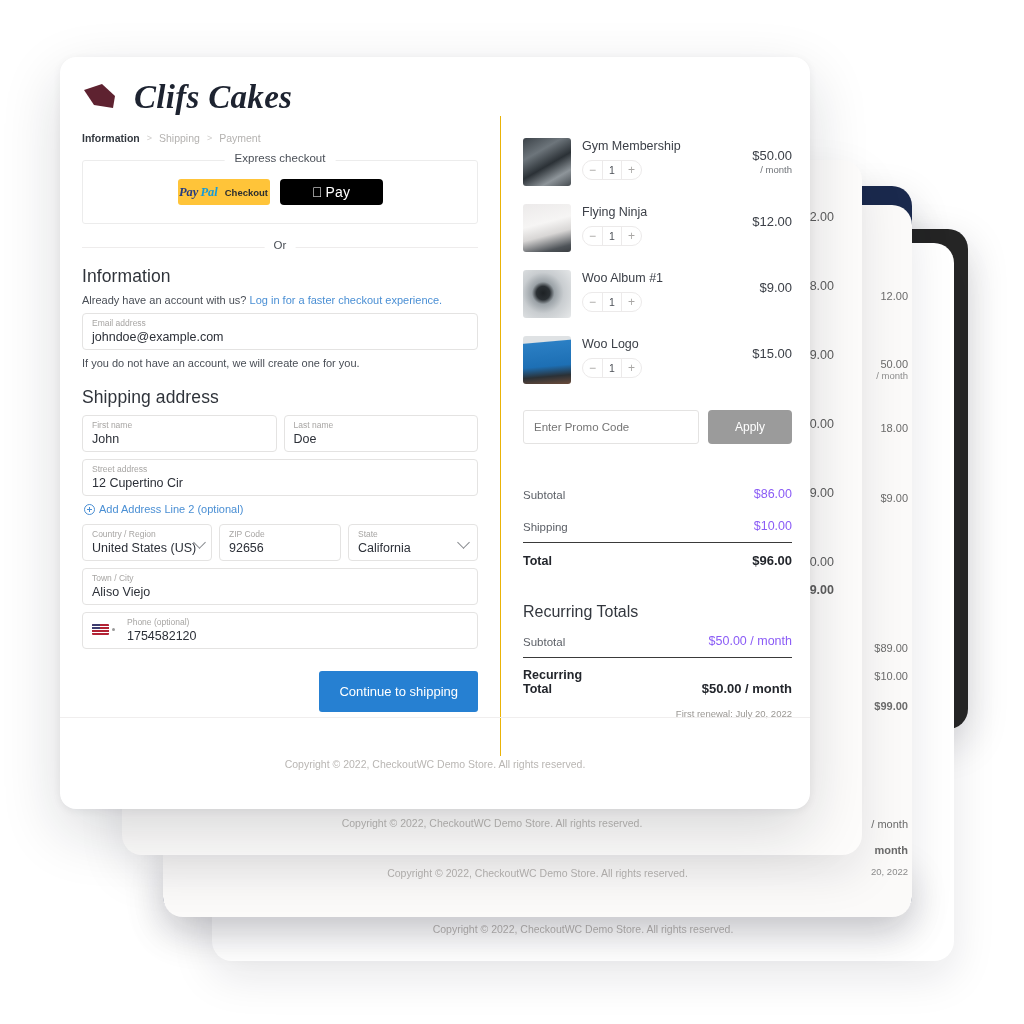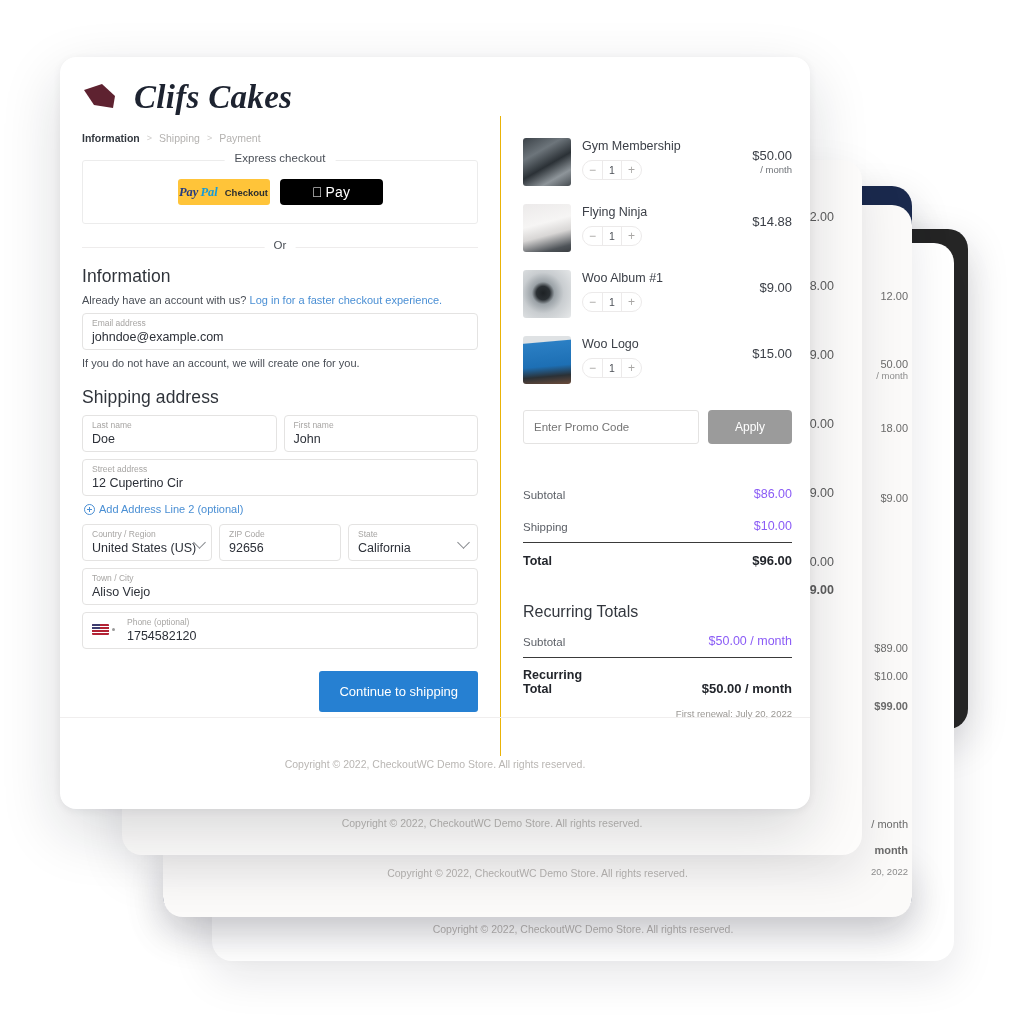--- a/index.html
+++ b/index.html
@@ -349,26 +349,26 @@
           <div class="lab">Email address</div>
           <div class="val">johndoe@example.com</div>
         </div>
 
         <div class="helper-2">If you do not have an account, we will create one for you.</div>
 
         <h2 class="sec" id="ship-head">Shipping address</h2>
 
         <div class="row2">
           <div class="field">
+            <div class="lab">First name</div>
+            <div class="val">John</div>
+          </div>
+          <div class="field">
             <div class="lab">Last name</div>
             <div class="val">Doe</div>
-          </div>
-          <div class="field">
-            <div class="lab">First name</div>
-            <div class="val">John</div>
           </div>
         </div>
 
         <div class="field">
           <div class="lab">Street address</div>
           <div class="val">12 Cupertino Cir</div>
         </div>
 
         <div id="addline2">
           <span class="plus-circ"></span>
@@ -441,21 +441,21 @@
           <span class="thumb" style="background:linear-gradient(165deg,#eceaea 0%,#f6f5f4 40%,#d8d6d5 62%,#4e5358 88%,#3a3e42 100%)"></span>
           <div class="ci-mid">
             <div class="ci-name">Flying Ninja</div>
             <div class="stepper">
               <span class="seg">−</span>
               <span class="qty">1</span>
               <span class="seg">+</span>
             </div>
           </div>
           <div class="ci-price">
-            <div class="amt">$14.88</div>
+            <div class="amt">$12.00</div>
             <div class="per"></div>
           </div>
         </div>
 
         <div class="cart-item">
           <span class="thumb" style="background:radial-gradient(circle at 42% 48%,#1d2124 0%,#2b3034 18%,#9aa1a6 30%,#c9cdd0 55%,#e7e9ea 100%)"></span>
           <div class="ci-mid">
             <div class="ci-name">Woo Album #1</div>
             <div class="stepper">
               <span class="seg">−</span>

